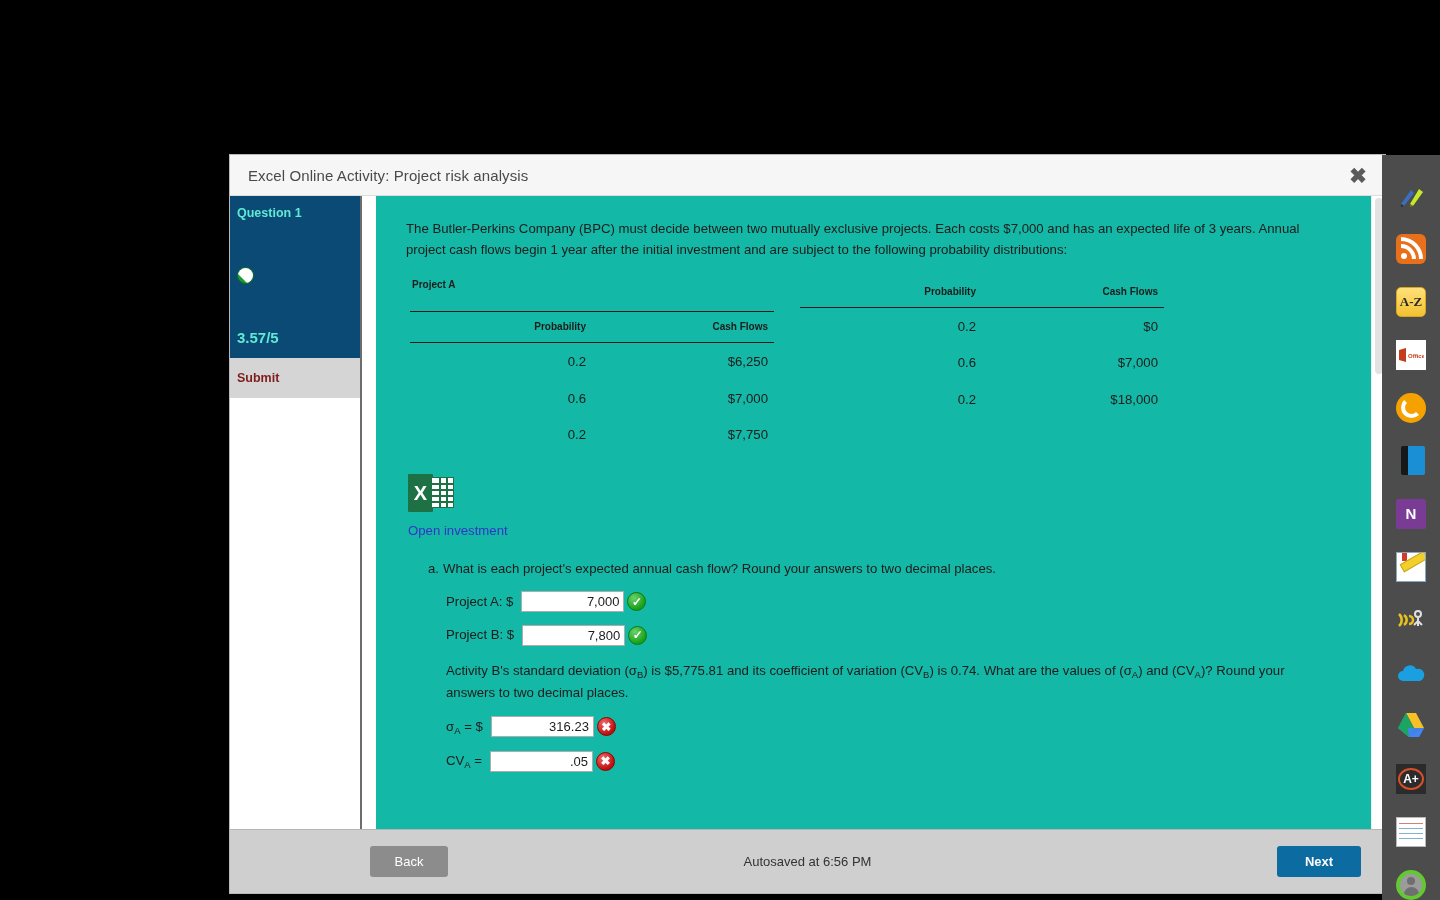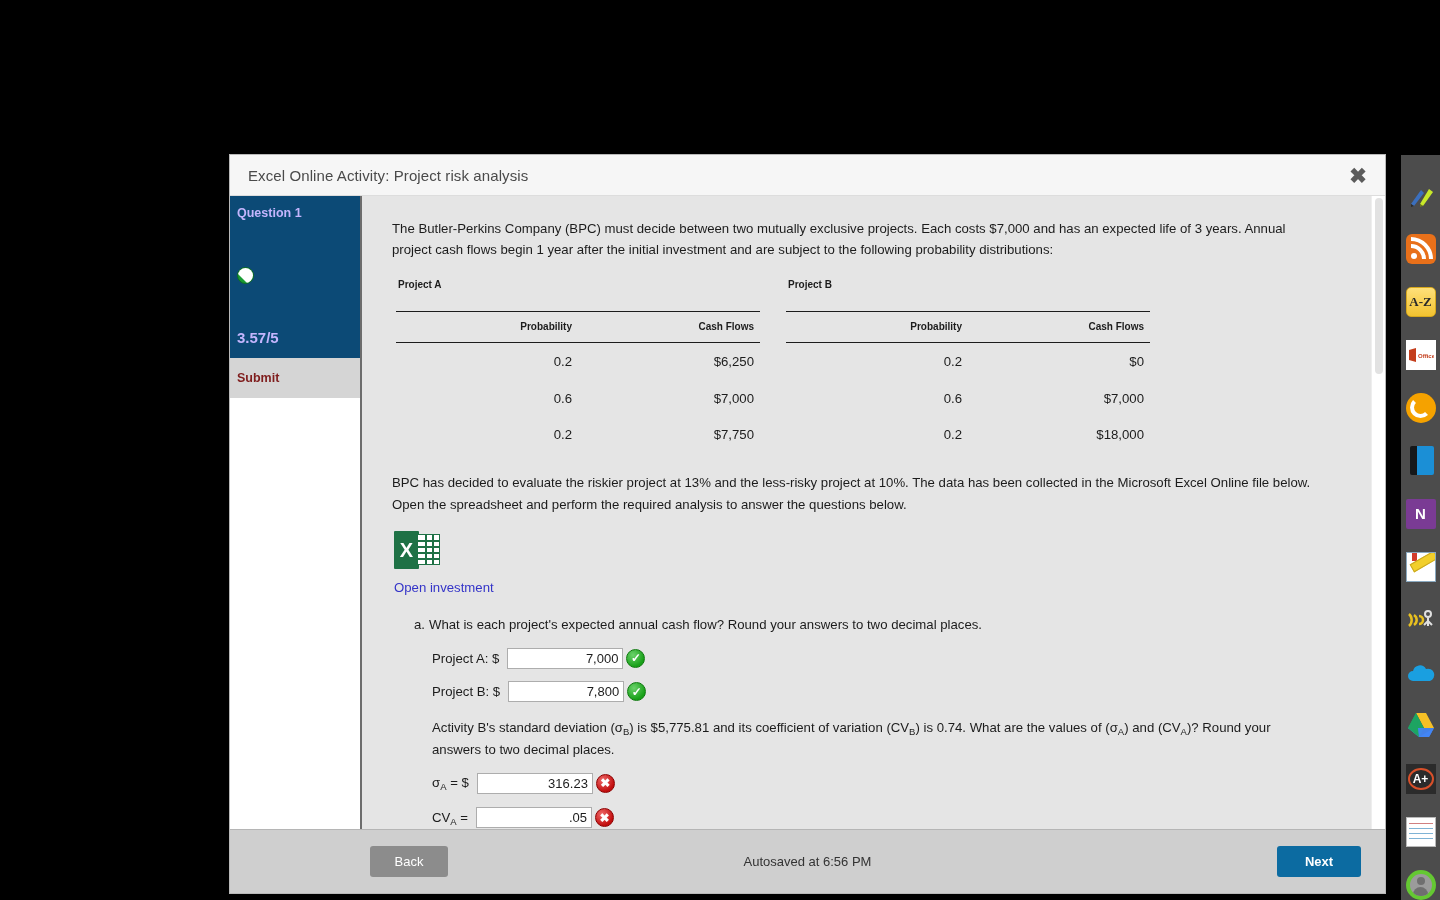--- a/index.html
+++ b/index.html
@@ -58,21 +58,21 @@
   
   #sidebar {
     width: 132px;
     flex: none;
     background: #ffffff;
     border-right: 2px solid #6d6d6d;
     display: flex; flex-direction: column;
   }
   .q-block {
     background: #0c4a76;
-    color: #c4b5fd;
+    color: #5eead4;
     padding: 9px 9px 10px 7px;
     display: flex; flex-wrap: wrap; align-items: flex-start;
     cursor: pointer;
     gap: 44px;
   }
   .q-title {
     font-size: 12.5px; font-weight: bold;
     flex: 1 1 auto;
     line-height: 1.35;
   }
@@ -107,22 +107,23 @@
   .submit-block span {
     color: #7f1d1d; font-size: 12.5px; font-weight: bold;
   }
   .sidebar-fill { flex: 1 1 auto; background: #ffffff; }
 
   
   #content-wrap {
     flex: 1 1 auto;
     min-width: 0;
     position: relative;
-    background: #e5e5e5;
+    background: #14b8a6;
     overflow: hidden;
+    margin-left: 14px;
   }
   #content {
     position: absolute;
     inset: 0 14px 0 0;
     padding: 22px 32px 0 30px;
     overflow: hidden;
     font-size: 13.2px;
     color: #1c1c1c;
     line-height: 1.62;
   }
@@ -195,21 +196,21 @@
   .q-item { margin: 0 0 10px 22px; }
   .q-item .q-label { margin-right: 4px; }
   .answer-row {
     display: flex; align-items: center;
     margin: 12px 0 0 40px;
   }
   .answer-row .lbl {
     font-size: 13.2px; margin-right: 8px; white-space: nowrap;
   }
   .ans-input {
-    width: 116px; height: 21px;
+    width: 103px; height: 21px;
     border: 1px solid #adadad;
     background: #ffffff;
     font-size: 13px;
     font-family: "Liberation Sans", sans-serif;
     text-align: right;
     padding: 4px 4px;
     color: #1c1c1c;
   }
   .mark {
     width: 19px; height: 19px; border-radius: 50%;
@@ -280,21 +281,21 @@
     font-size: 13px; font-weight: bold;
     font-family: "Liberation Sans", sans-serif;
     cursor: pointer;
     z-index: 2;
   }
 
   
   #dock {
     position: absolute;
     right: 0; top: 155px;
-    width: 39px; height: 745px;
+    width: 58px; height: 745px;
     background: #4c4c4c;
     display: flex; flex-direction: column;
     align-items: center;
     padding-top: 14px;
     gap: 0;
   }
   .dock-item {
     width: 40px; height: 53px;
     display: flex; align-items: center; justify-content: center;
     cursor: pointer;
@@ -455,21 +456,20 @@
                   </tr>
                   <tr>
                     <td>0.2</td>
                     <td>$7,750</td>
                   </tr>
                 </tbody>
               </table>
             </div>
 
             <div class="ptable">
-              <div class="cap">Project B</div>
               <table>
                 <thead>
                   <tr>
                     <th class="c1">Probability</th>
                     <th>Cash Flows</th>
                   </tr>
                 </thead>
                 <tbody>
                   <tr>
                     <td>0.2</td>
@@ -482,21 +482,20 @@
                   <tr>
                     <td>0.2</td>
                     <td>$18,000</td>
                   </tr>
                 </tbody>
               </table>
             </div>
 
           </div>
 
-          <p class="para">BPC has decided to evaluate the riskier project at 13% and the less-risky project at 10%. The data has been collected in the Microsoft Excel Online file below. Open the spreadsheet and perform the required analysis to answer the questions below.</p>
 
           <div class="excel-icon">
             <div class="xblock">X</div>
             <div class="sheet">
               <i style="top:5px"></i>
                 <i style="top:11px"></i>
                 <i style="top:17px"></i>
                 <i style="top:23px"></i>
               <b style="left:7px"></b>
                 <b style="left:14px"></b>

